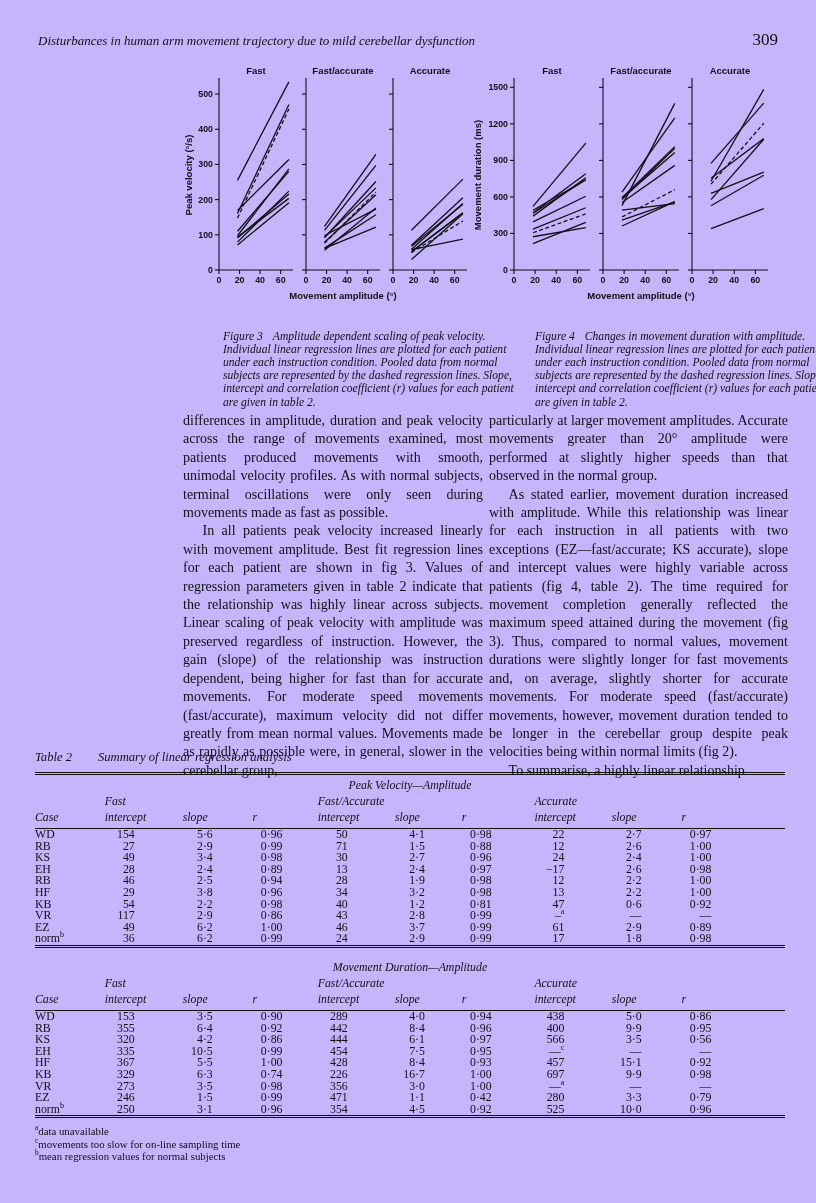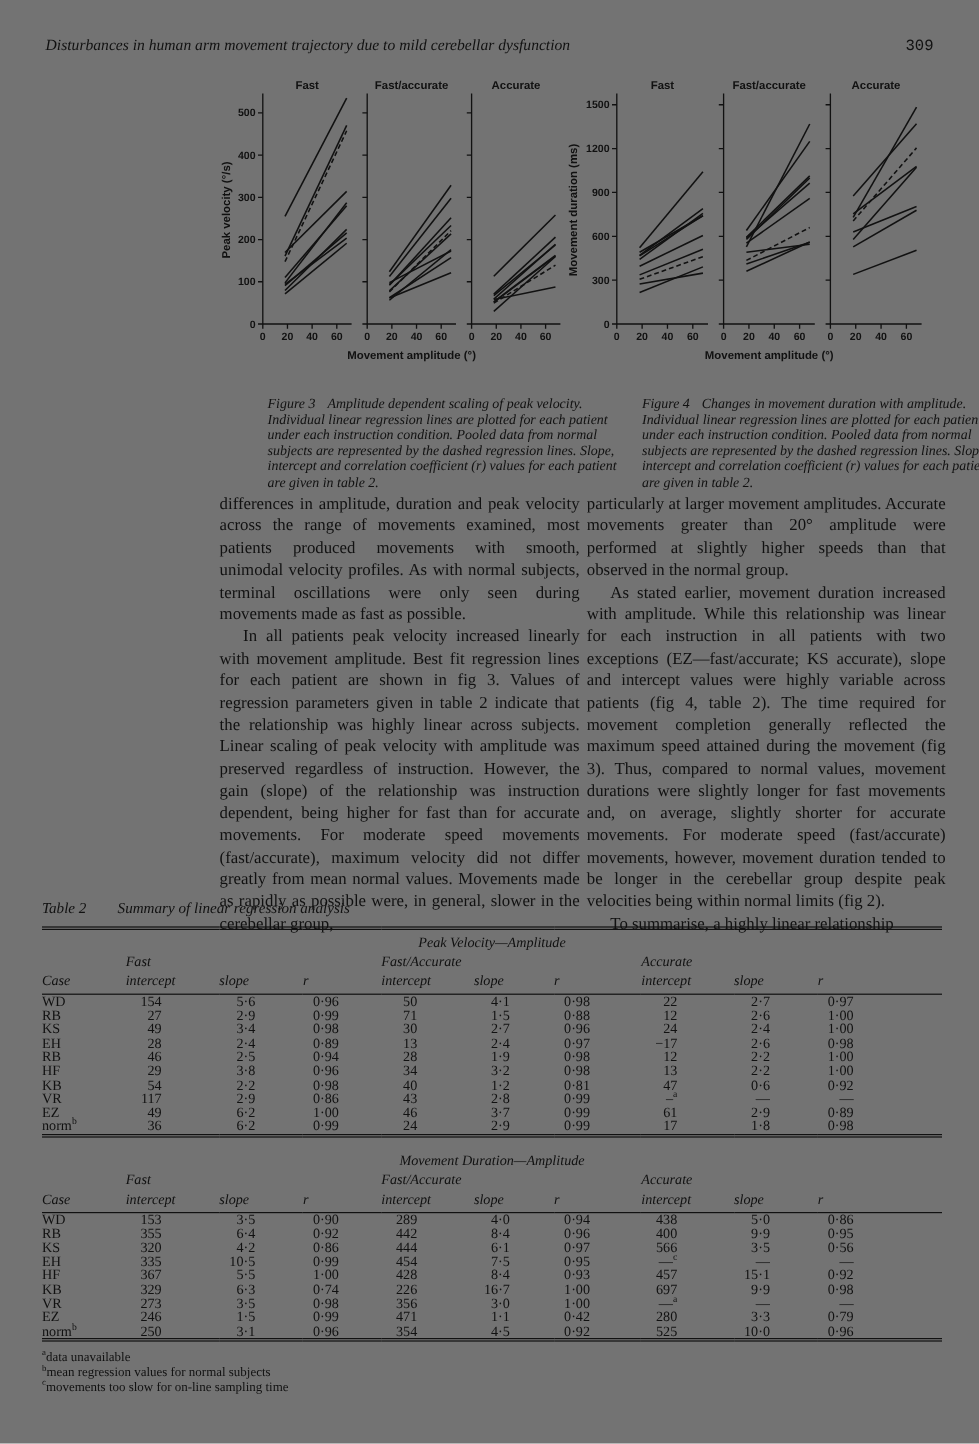--- a/index.html
+++ b/index.html
@@ -1,21 +1,21 @@
 <!DOCTYPE html>
 <html><head>
 <meta charset="utf-8">
 <style>
   html,body{margin:0;padding:0;background:#e8e8e8;}
-  .page{position:relative;width:816px;height:1203px;background:#737373;color:#111;
+  .page{position:relative;width:816px;height:1203px;background:#c4b5fd;color:#111;
         font-family:"Liberation Serif","DejaVu Serif",serif;margin:0 auto;overflow:hidden;}
   
   .runhead{position:absolute;left:38px;top:30px;width:740px;display:flex;justify-content:space-between;align-items:baseline;}
   .runtitle{font-style:italic;font-size:13px;}
-  .pagenum{font-size:13px;font-family:Liberation Mono, monospace;}
+  .pagenum{font-size:17px;}
   
   .figmount{position:absolute;}
   #fig3{left:183px;top:64px;}
   #fig4{left:472px;top:64px;}
   .axis{stroke:#111;stroke-width:1.1;fill:none;}
   .dline{stroke:#111;stroke-width:1.3;fill:none;}
   .ptitle{font:700 9.5px "Liberation Sans","DejaVu Sans",sans-serif;fill:#111;}
   .tick{font:700 8.8px "Liberation Sans","DejaVu Sans",sans-serif;fill:#111;}
   .axlab{font:600 9.5px "Liberation Sans","DejaVu Sans",sans-serif;fill:#111;}
   
@@ -573,18 +573,18 @@
               <td><span class="nv">0·92</span></td>
               <td><span class="nv">525</span></td>
               <td><span class="nv">10·0</span></td>
               <td><span class="nv">0·96</span></td>
             </tr>
           </tbody>
         </table>
       </div>
     <div id="footnotes" class="footnotes">
         <div class="fn"><sup>a</sup>data unavailable</div>
+        <div class="fn"><sup>c</sup>movements too slow for on-line sampling time</div>
         <div class="fn"><sup>b</sup>mean regression values for normal subjects</div>
-        <div class="fn"><sup>c</sup>movements too slow for on-line sampling time</div>
       </div>
   </div>
 
 </div>
 
 </body></html>

